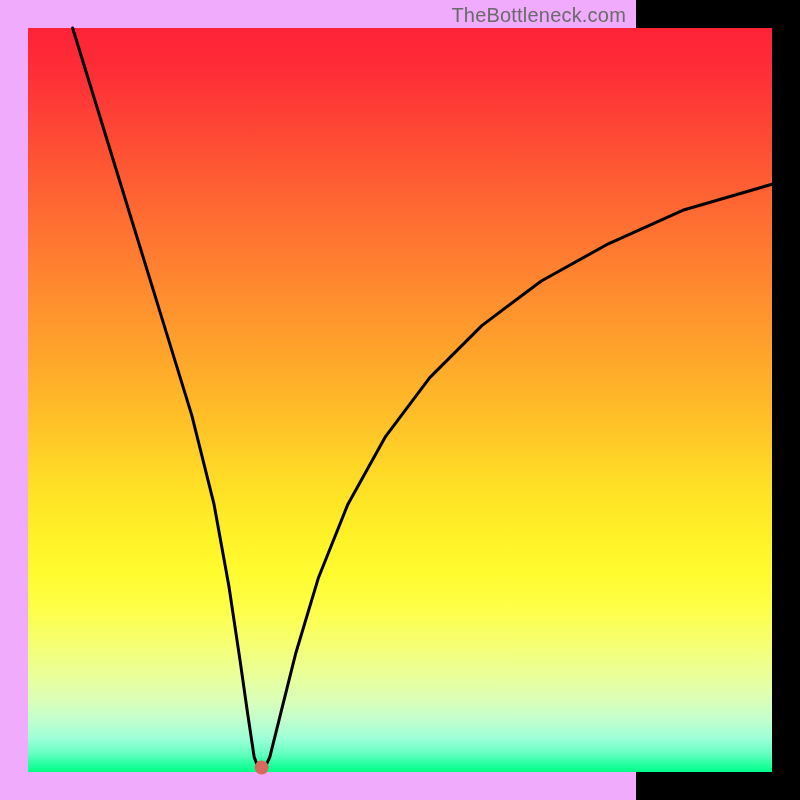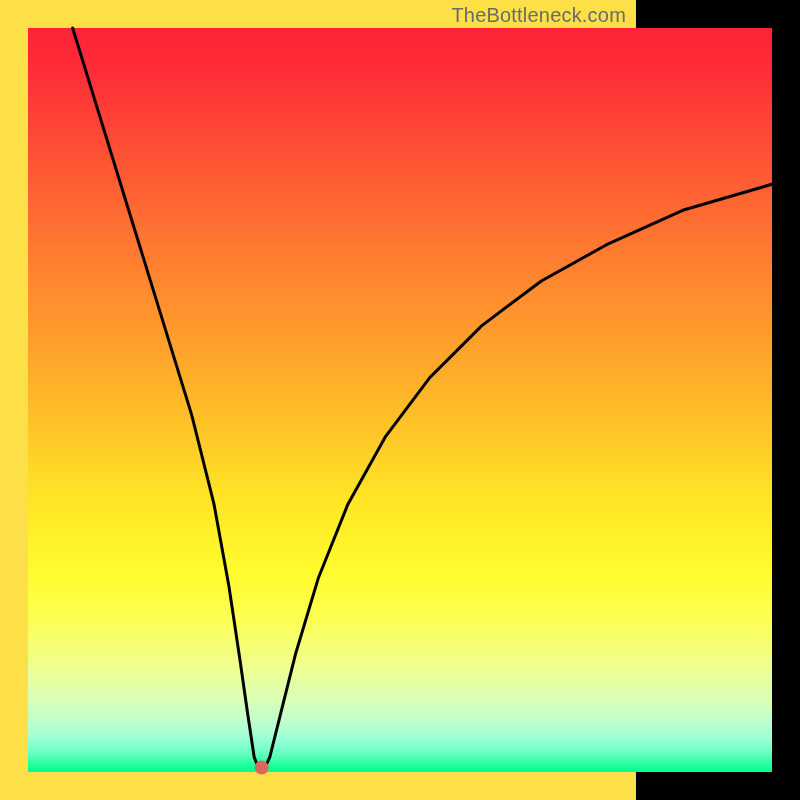--- a/index.html
+++ b/index.html
@@ -8,21 +8,21 @@
     width: 800px;
     height: 800px;
     overflow: hidden;
     background: #000;
     font-family: Arial, Helvetica, sans-serif;
   }
   .frame {
     position: relative;
     width: 636px;
     height: 800px;
-    background: #fde047;
+    background: #f0abfc;
   }
   .plot {
     position: absolute;
     left: 28px;
     top: 28px;
     width: 744px;
     height: 744px;
     
     background: linear-gradient(
       to bottom,

